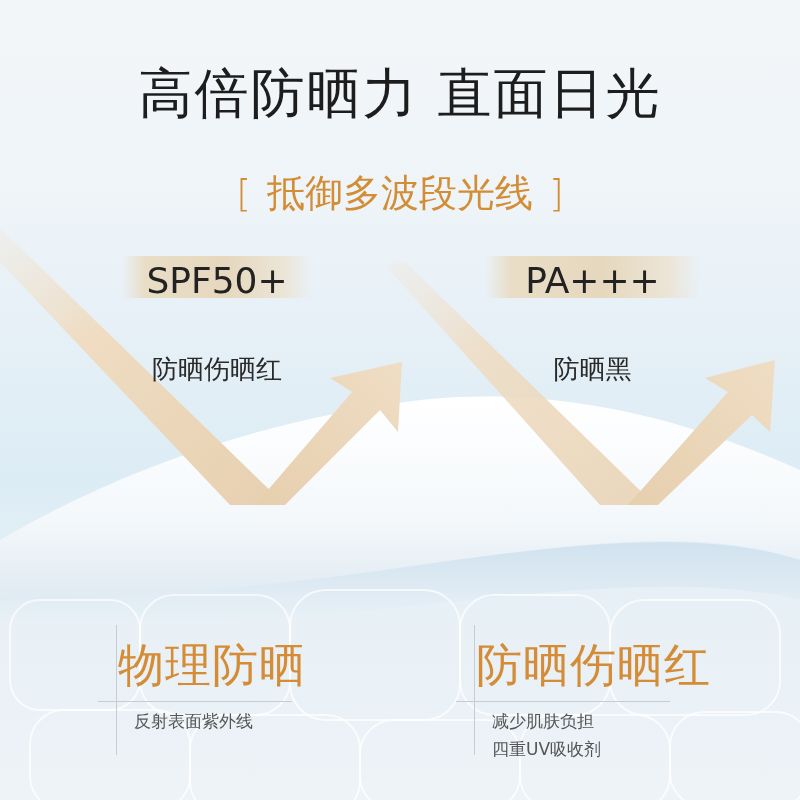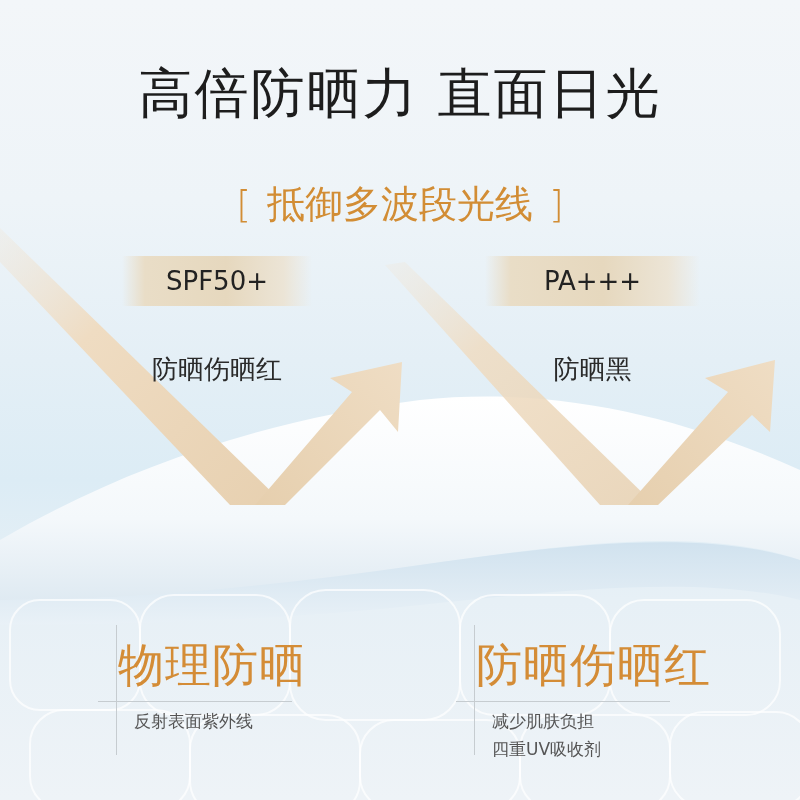--- a/index.html
+++ b/index.html
@@ -3,24 +3,24 @@
 <meta charset="utf-8">
 <style>
   html,body{margin:0;padding:0;}
   body{width:800px;height:800px;overflow:hidden;font-family:"DejaVu Sans","Liberation Sans",sans-serif;}
   .canvas{position:relative;width:800px;height:800px;overflow:hidden;
     background:linear-gradient(180deg,#f3f6f9 0%,#eef4f8 25%,#e4eff6 45%,#dcecf5 60%,#e7f0f6 75%,#eef3f7 100%);}
   .bg-svg{position:absolute;left:0;top:0;width:800px;height:800px;}
   .headline{position:absolute;left:0;top:62px;width:800px;text-align:center;letter-spacing:2px;
     font-size:54px;color:#1d1d1d;font-weight:300;line-height:64px;}
   .subhead{position:absolute;left:0;top:168px;width:800px;text-align:center;
-    font-size:38px;color:#d28d35;line-height:50px;margin-top:11px;}
+    font-size:38px;color:#d28d35;line-height:50px;}
   .subhead .br{font-weight:200;margin:0 16px;}
-  .badge{position:absolute;top:256px;height:50px;line-height:50px;text-align:center;
-    font-size:26px;color:#222;
+  .badge{position:absolute;top:256px;height:42px;line-height:50px;text-align:center;
+    font-size:36px;color:#222;
     background:linear-gradient(90deg,rgba(232,222,200,0) 0%,rgba(233,220,196,0.95) 12%,rgba(230,216,190,1) 55%,rgba(236,226,208,0.85) 85%,rgba(240,236,228,0) 100%);}
   .badge-spf{left:122px;width:190px;}
   .badge-pa{left:485px;width:215px;}
   .caption{position:absolute;top:318px;font-size:26px;color:#2a2a2a;text-align:center;margin-top:34px;}
   .cap-spf{left:122px;width:190px;}
   .cap-pa{left:485px;width:215px;}
   .feature{position:absolute;top:615px;}
   .feature .vline{position:absolute;left:0;top:10px;width:1px;height:130px;background:#c6ccd0;}
   .feature .title{position:absolute;left:2px;top:20px;font-size:46px;color:#d48c36;white-space:nowrap;letter-spacing:1px;}
   .feature .hline{position:absolute;left:-18px;top:86px;height:1px;background:#c6ccd0;}

